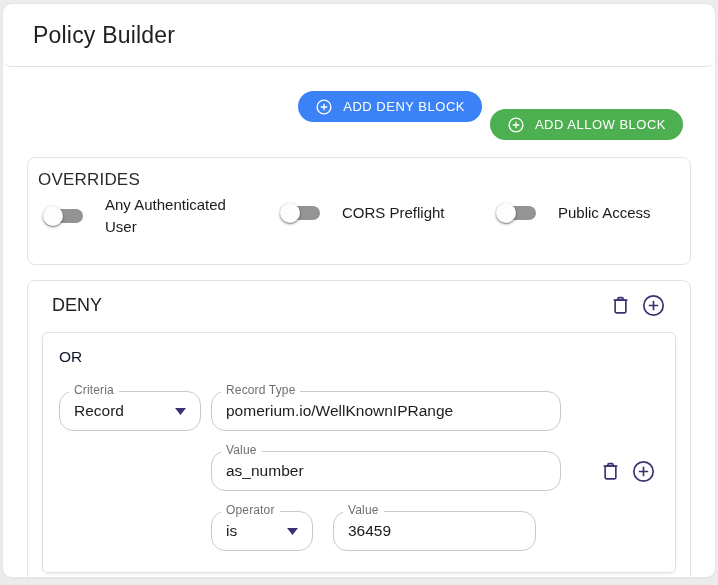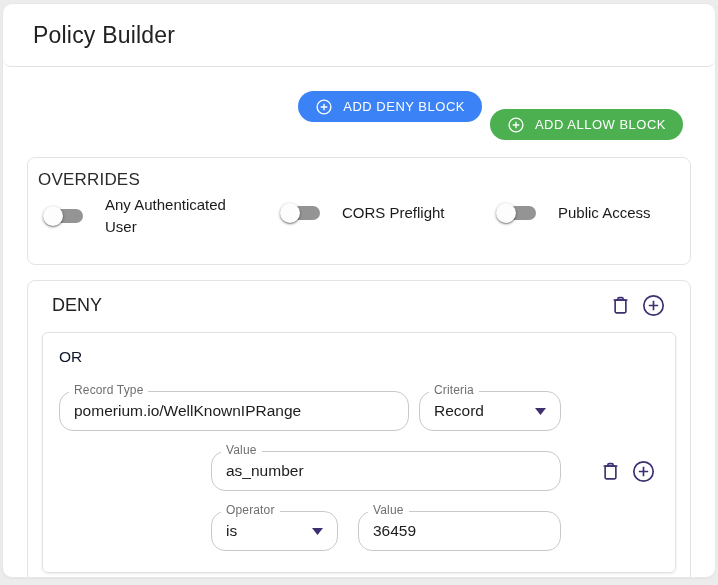--- a/index.html
+++ b/index.html
@@ -184,21 +184,21 @@
     outline: none;
     background: transparent;
     width: 100%;
     padding: 0;
   }
   .field.select { cursor: pointer; justify-content: space-between; }
   .field.select .caret { display: flex; margin-left: 8px; }
 
   .w-criteria { width: 142px; }
   .w-wide     { width: 350px; }
-  .w-operator { width: 127px; }
+  .w-operator { width: 102px; }
   .w-value    { width: 203px; }
 
   .row-icons { margin-left: 38px; }
 </style>
 </head>
 <body>
 
 <div class="panel">
 
   <div class="panel-header">
@@ -280,32 +280,32 @@
               </svg>
             </span>
           </button>
         </div>
       </div>
 
       <div class="or-card">
         <div class="or-label">OR</div>
 
         <div class="form-row r1">
-          <div class="field w-wide">
-            <span class="float-label">Record Type</span>
-            <input type="text" value="pomerium.io/WellKnownIPRange" style="">
-          </div>
           <div class="field select w-criteria">
             <span class="float-label">Criteria</span>
             <span class="value-text">Record</span>
             <span class="caret">
               <svg width="11" height="7" viewBox="0 0 11 7">
                   <path d="M0 0h11L5.5 7z" fill="#3e2f70"></path>
                 </svg>
             </span>
+          </div>
+          <div class="field w-wide">
+            <span class="float-label">Record Type</span>
+            <input type="text" value="pomerium.io/WellKnownIPRange" style="">
           </div>
         </div>
 
         <div class="form-row r2">
           <div class="field w-wide">
             <span class="float-label">Value</span>
             <input type="text" value="as_number" style="">
           </div>
           <div class="icon-group row-icons">
             <button class="icon-btn">

